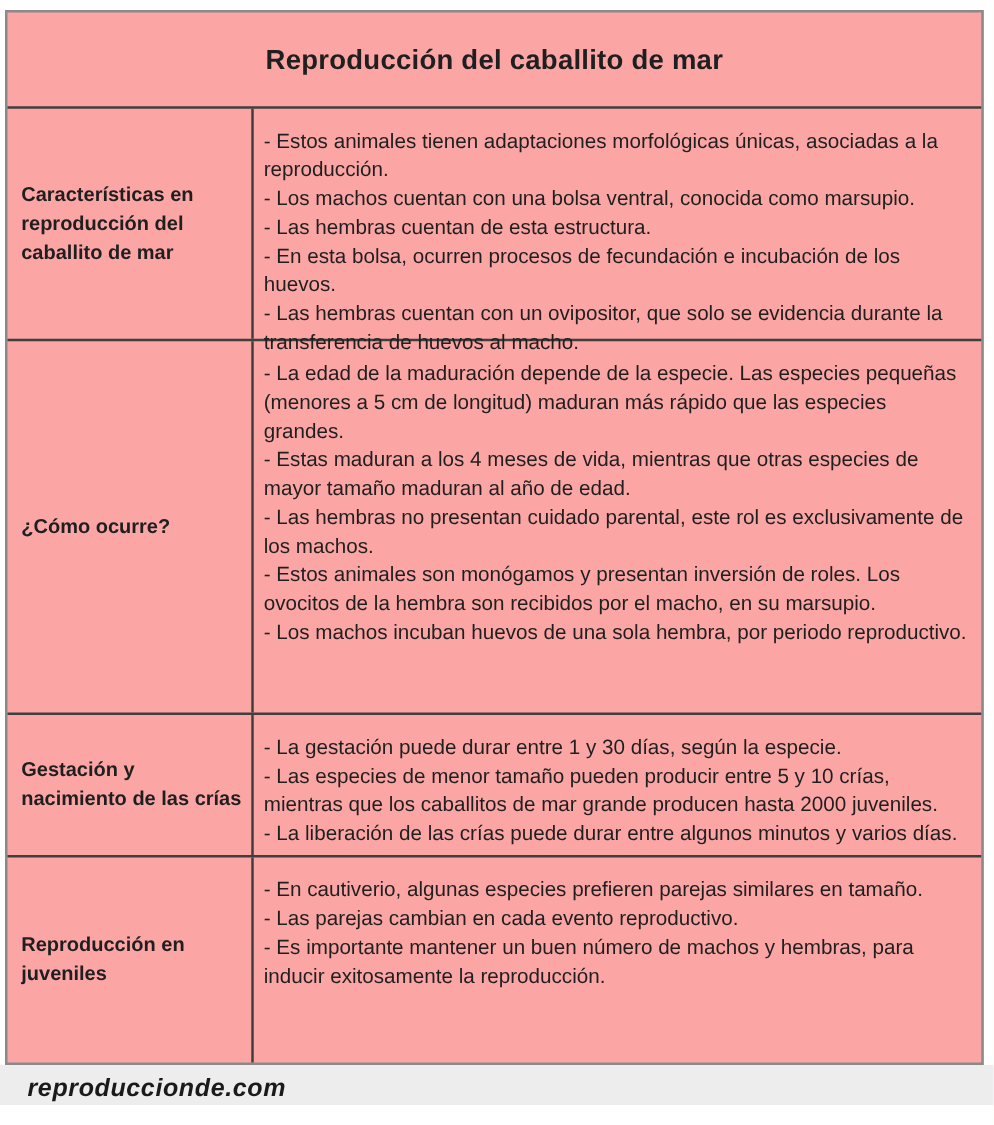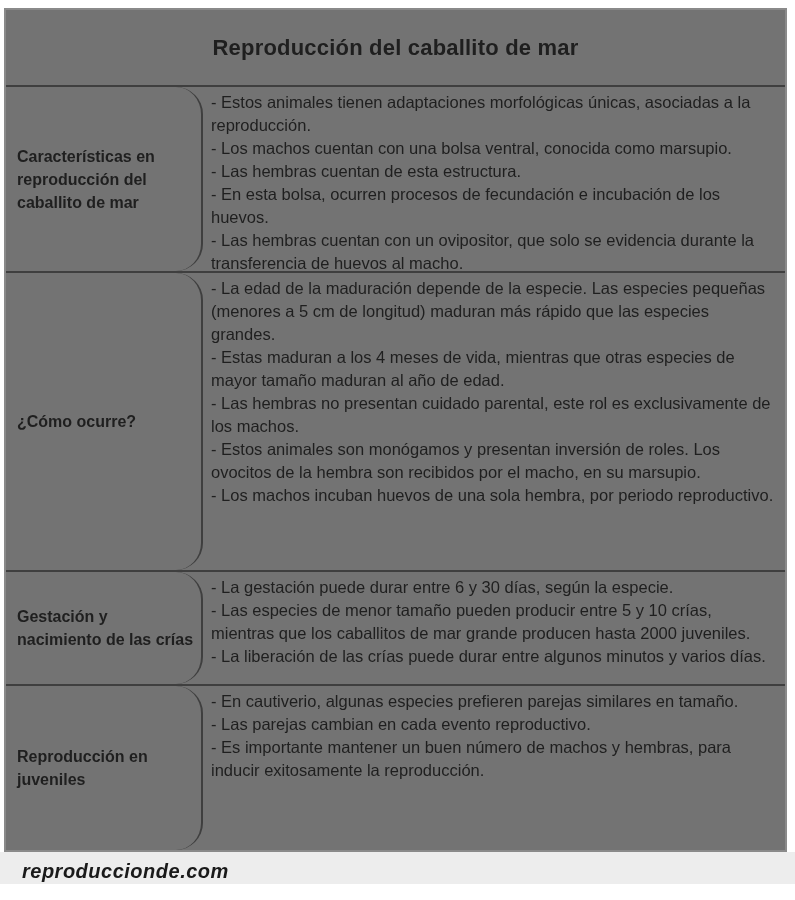--- a/index.html
+++ b/index.html
@@ -9,21 +9,21 @@
     font-family: "Liberation Sans", sans-serif;
     color: #1f1f1f;
     overflow: hidden;
   }
   .page { position: relative; width: 795px; height: 900px; }
 
   .table {
     position: absolute;
     left: 4px; top: 8px;
     width: 783px; height: 844px;
-    background: #737373;
+    background: #fca5a5;
     border: 2px solid #8a8a8a;
     display: flex;
     flex-direction: column;
   }
   .title-row {
     height: 77px;
     border-bottom: 2px solid #3f3f3f;
     display: flex;
     align-items: center;
     justify-content: center;
@@ -45,25 +45,24 @@
   .header-cell {
     width: 197px;
     flex: 0 0 197px;
     border-right: 2px solid #3f3f3f;
     display: flex;
     align-items: center;
     padding: 4px 6px 4px 11px;
     font-weight: bold;
     font-size: 16px;
     line-height: 23px;
-    border-radius: 27px;
   }
   .content-cell {
     flex: 1;
-    padding: 4px 10px 4px 8px;
+    padding: 15px 10px 4px 8px;
     font-size: 16.5px;
     line-height: 23px;
   }
   .bullet-line { }
 
   .footer-band {
     position: absolute;
     left: 0; top: 852px;
     width: 795px; height: 32px;
     background: #ededed;
@@ -112,21 +111,21 @@
           <div class="bullet-line">- Estos animales son monógamos y presentan inversión de roles. Los ovocitos de la hembra son recibidos por el macho, en su marsupio.</div>
           <div class="bullet-line">- Los machos incuban huevos de una sola hembra, por periodo reproductivo.</div>
         </div>
     </div>
 
     <div class="row h-r3">
       <div class="header-cell">
         <span>Gestación y nacimiento de las crías</span>
       </div>
       <div class="content-cell">
-          <div class="bullet-line">- La gestación puede durar entre 6 y 30 días, según la especie.</div>
+          <div class="bullet-line">- La gestación puede durar entre 1 y 30 días, según la especie.</div>
           <div class="bullet-line">- Las especies de menor tamaño pueden producir entre 5 y 10 crías, mientras que los caballitos de mar grande producen hasta 2000 juveniles.</div>
           <div class="bullet-line">- La liberación de las crías puede durar entre algunos minutos y varios días.</div>
         </div>
     </div>
 
     <div class="row h-r4">
       <div class="header-cell">
         <span>Reproducción en juveniles</span>
       </div>
       <div class="content-cell">

